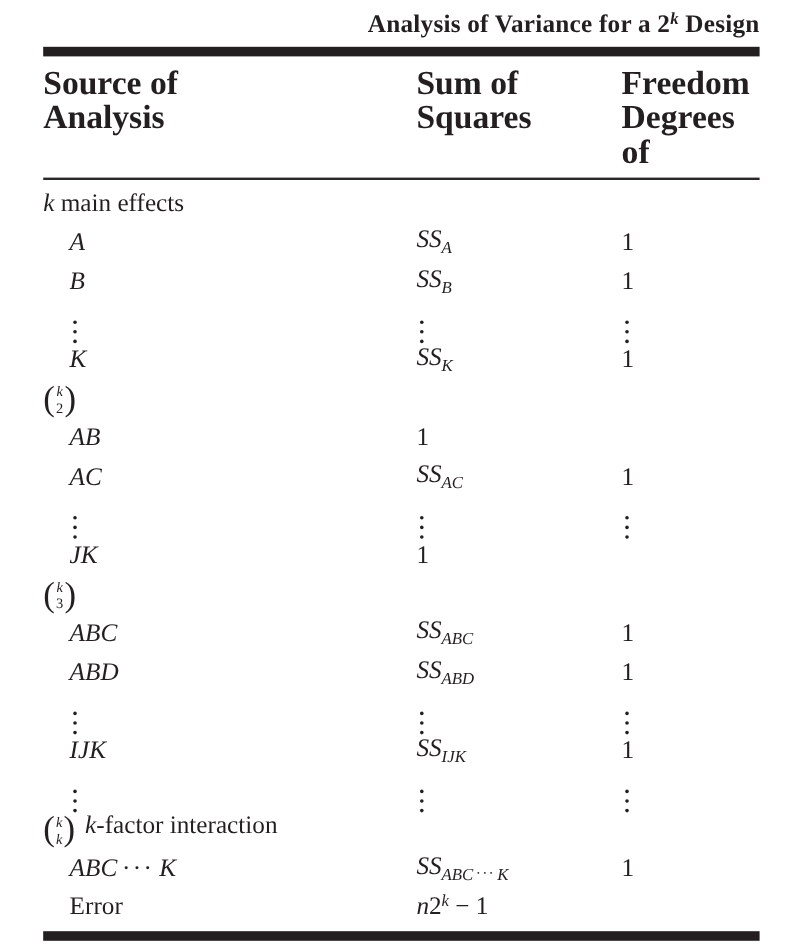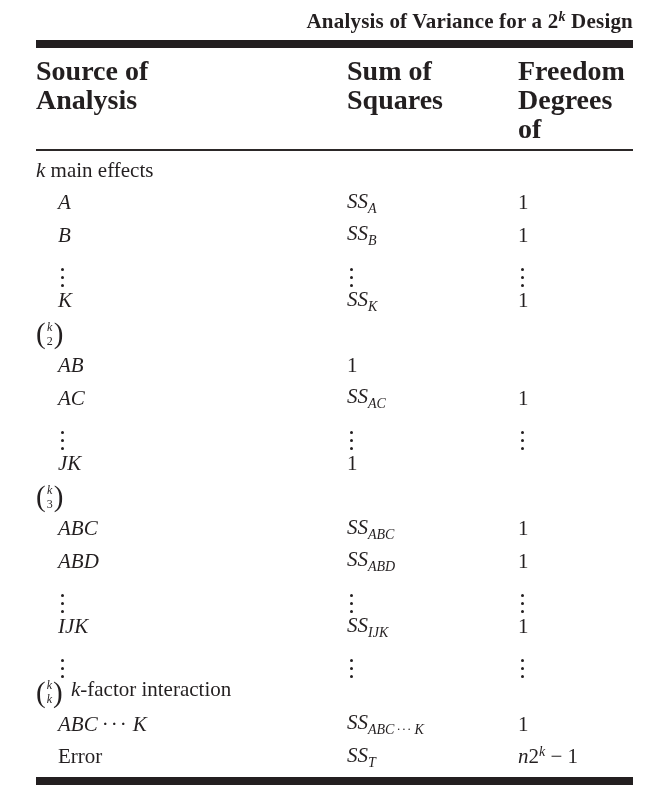--- a/index.html
+++ b/index.html
@@ -206,18 +206,17 @@
         <span class="c2"></span>
         <span class="c3"></span>
       </div>
       <div class="row">
         <span class="c1 indent"><span class="it">ABC</span><span class="cdots">···</span><span class="it">K</span></span>
         <span class="c2"><span class="it">SS</span><span class="it sub">ABC</span><span class="cdots sub">···</span><span class="it sub">K</span></span>
         <span class="c3"><span>1</span></span>
       </div>
       <div class="row">
         <span class="c1 indent"><span>Error</span></span>
-        <span class="c2"><span class="it">SS</span><span class="it sub">T</span></span>
         <span class="c3"><span class="it">n</span><span>2</span><span class="it sup">k</span><span> − 1</span></span>
       </div>
     </div>
   <div class="rule-thick bottom-rule"></div>
 </div>
 
 </body></html>

